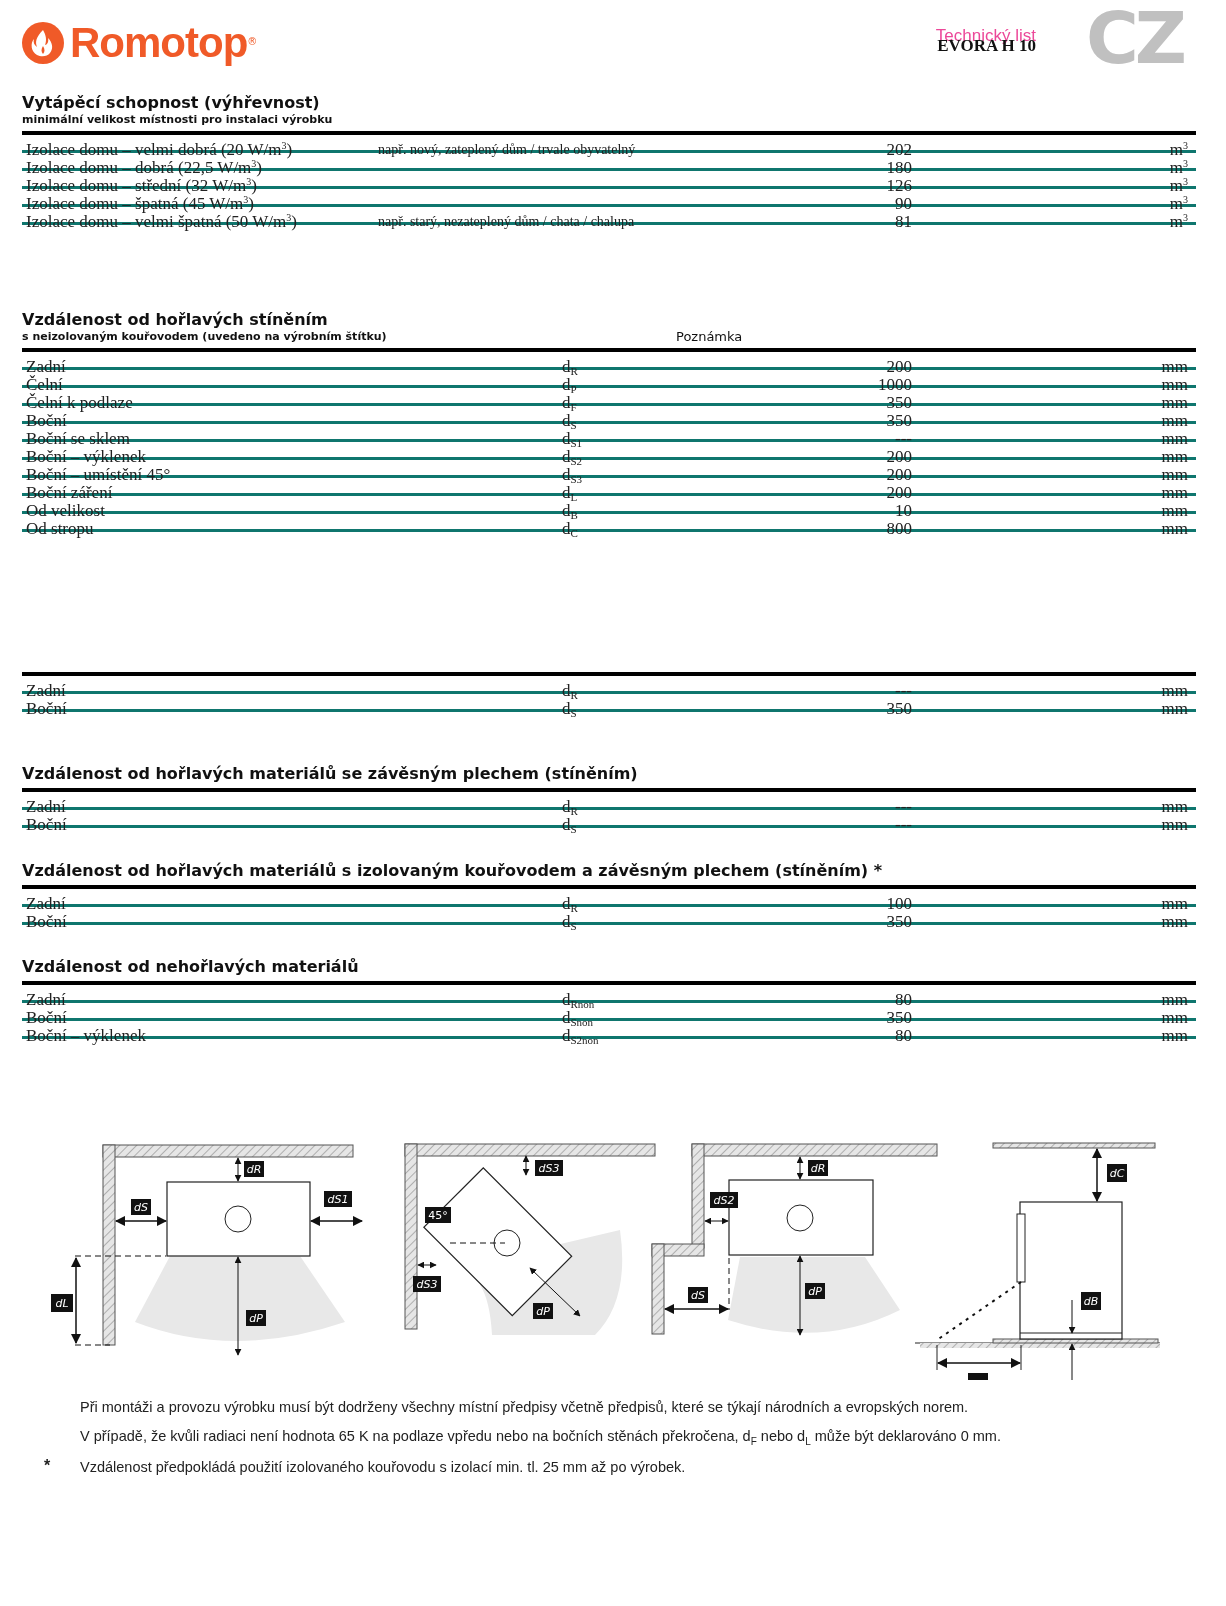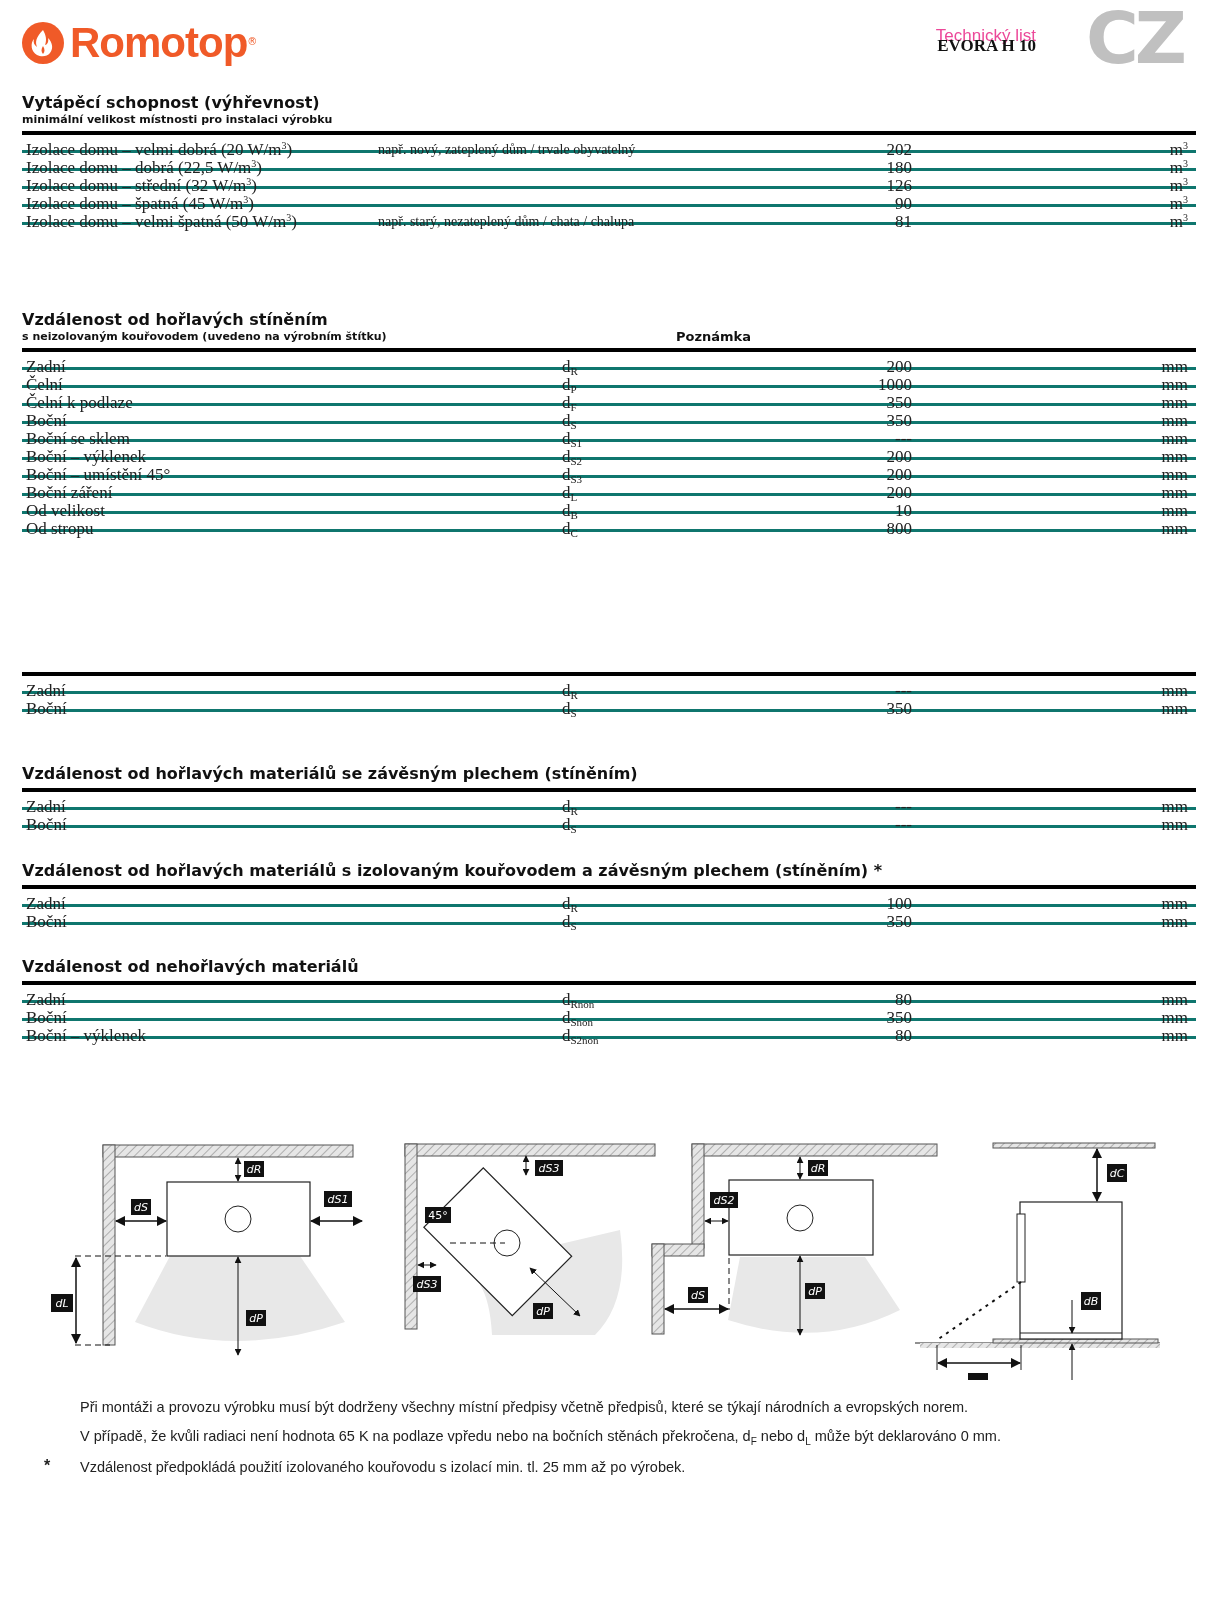--- a/index.html
+++ b/index.html
@@ -12,21 +12,21 @@
   .logo-mark svg { position: absolute; left: 0; top: 0; }
   .logo-text { font-family: Liberation Sans, sans-serif; font-weight: bold; color: #f05a28; font-size: 42px; letter-spacing: -1px; margin-left: 6px; line-height: 1; }
   .logo-reg { font-size: 10px; color: #f05a28; vertical-align: top; position: relative; top: -2px; }
   .doc-type { position: absolute; right: 190px; top: 24px; text-align: right; font-family: "Liberation Sans", sans-serif; font-size: 17px; color: #ec4899; line-height: 24px; }
   .doc-model { position: absolute; right: 190px; top: 36px; text-align: right; font-family: Liberation Serif, serif; font-weight: bold; font-size: 17px; color: #111; }
   .lang-code { position: absolute; left: 1086px; top: 0px; font-family: "DejaVu Sans", sans-serif; font-weight: bold; font-size: 72px; color: #c0c0c0; letter-spacing: -4px; line-height: 76px; }
 
   .section { position: absolute; left: 22px; width: 1174px; }
   .sec-title { font-family: "DejaVu Sans", sans-serif; font-weight: bold; font-size: 16px; color: #111; line-height: 20px; }
   .sec-sub { font-family: "DejaVu Sans", sans-serif; font-weight: bold; font-size: 11px; color: #111; line-height: 14px; position: relative; }
-  .note-head { position: absolute; left: 654px; top: 0; font-weight: bold; font-size: 13px; }
+  .note-head { position: absolute; left: 654px; top: 0; font-weight: normal; font-size: 13px; }
   .thick { height: 4px; background: #000; margin-top: 4px; }
   .row { position: relative; height: 18px; border-bottom: 3px solid #0f766e; font-family: Liberation Serif, serif; font-size: 17px; color: #222; }
   .row .c-label { position: absolute; left: 4px; top: 5px; white-space: nowrap; }
   .row .c-note { position: absolute; left: 356px; top: 7px; font-size: 14px; white-space: nowrap; }
   .row .c-sym { position: absolute; left: 540px; top: 5px; width: 60px; }
   .row .c-sym sub { font-size: 11px; vertical-align: -3px; }
   .row .c-val { position: absolute; left: 790px; width: 100px; top: 5px; text-align: right; }
   .row .c-unit { position: absolute; right: 8px; top: 5px; text-align: right; }
   .row .c-unit sup { font-size: 10px; vertical-align: 6px; }
   .row .c-label sup { font-size: 10px; vertical-align: 6px; }

